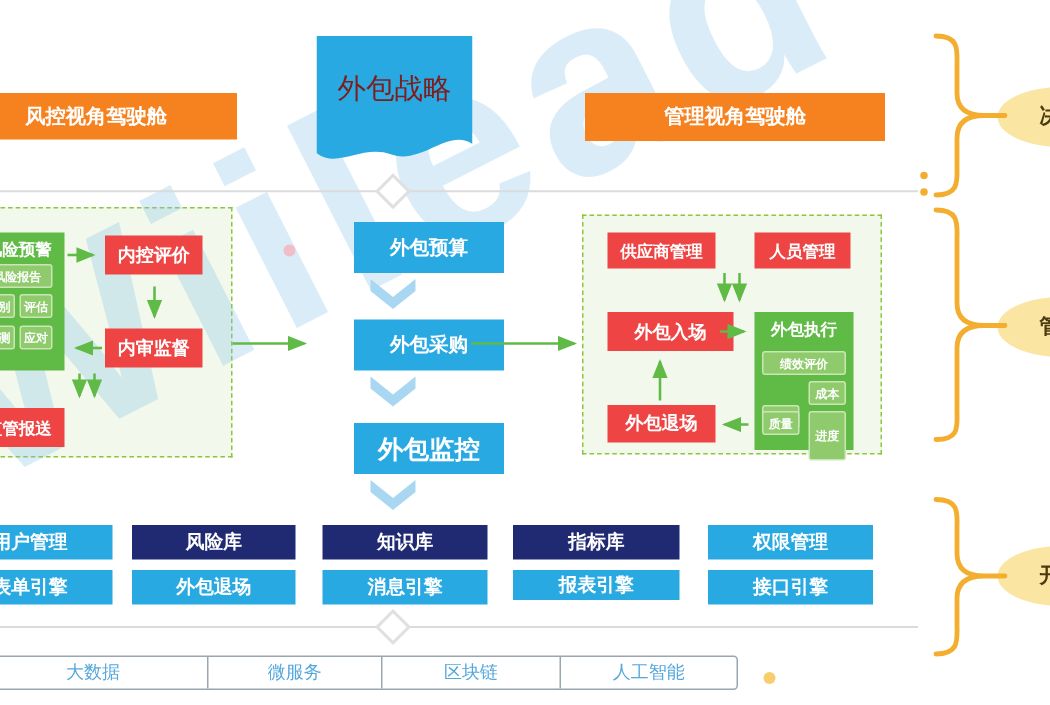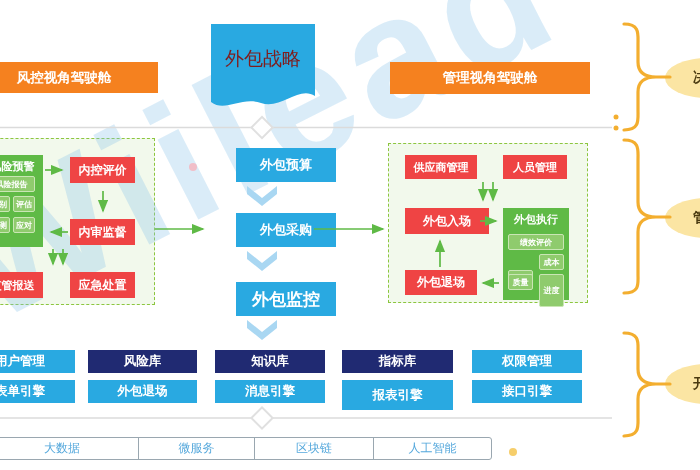--- a/index.html
+++ b/index.html
@@ -82,23 +82,20 @@
   </div>
   <div class="box green" style="left:70px;top:157px;width:65px;height:26px;">
     <span>内控评价</span>
   </div>
   <div class="box green" style="left:70px;top:219px;width:65px;height:26px;">
     <span>内审监督</span>
   </div>
   <div class="box green f11" style="left:-18px;top:272px;width:61px;height:26px;">
     <span>监管报送</span>
   </div>
-  <div class="box green" style="left:70px;top:272px;width:65px;height:26px;">
-    <span>应急处置</span>
-  </div>
 
   <div class="box blue" style="left:212px;top:148px;width:100px;height:34px;font-size:13px;">
     <span>外包预算</span>
   </div>
   <div class="box blue" style="left:212px;top:213px;width:100px;height:34px;font-size:13px;">
     <span>外包采购</span>
   </div>
   <div class="box blue" style="left:212px;top:282px;width:100px;height:34px;font-size:17px;">
     <span>外包监控</span>
   </div>
@@ -142,21 +139,21 @@
 
   <div class="box lightblue b125" style="left:-35px;top:380px;width:110px;height:23px;">
     <span>表单引擎</span>
   </div>
   <div class="box lightblue b125" style="left:88px;top:380px;width:109px;height:23px;">
     <span>外包退场</span>
   </div>
   <div class="box lightblue b125" style="left:215px;top:380px;width:110px;height:23px;">
     <span>消息引擎</span>
   </div>
-  <div class="box lightblue b125" style="left:342px;top:380px;width:111px;height:30px;">
+  <div class="box lightblue b125" style="left:342px;top:380px;width:111px;height:20px;">
     <span>报表引擎</span>
   </div>
   <div class="box lightblue b125" style="left:472px;top:380px;width:110px;height:23px;">
     <span>接口引擎</span>
   </div>
 
   <div class="tech-bar" style="left:-15px;top:437px;width:507px;height:23px;">
     <div class="tech-cell" style="width:152px;">大数据</div>
     <div class="tech-cell" style="width:116px;">微服务</div>
     <div class="tech-cell" style="width:119px;">区块链</div>

